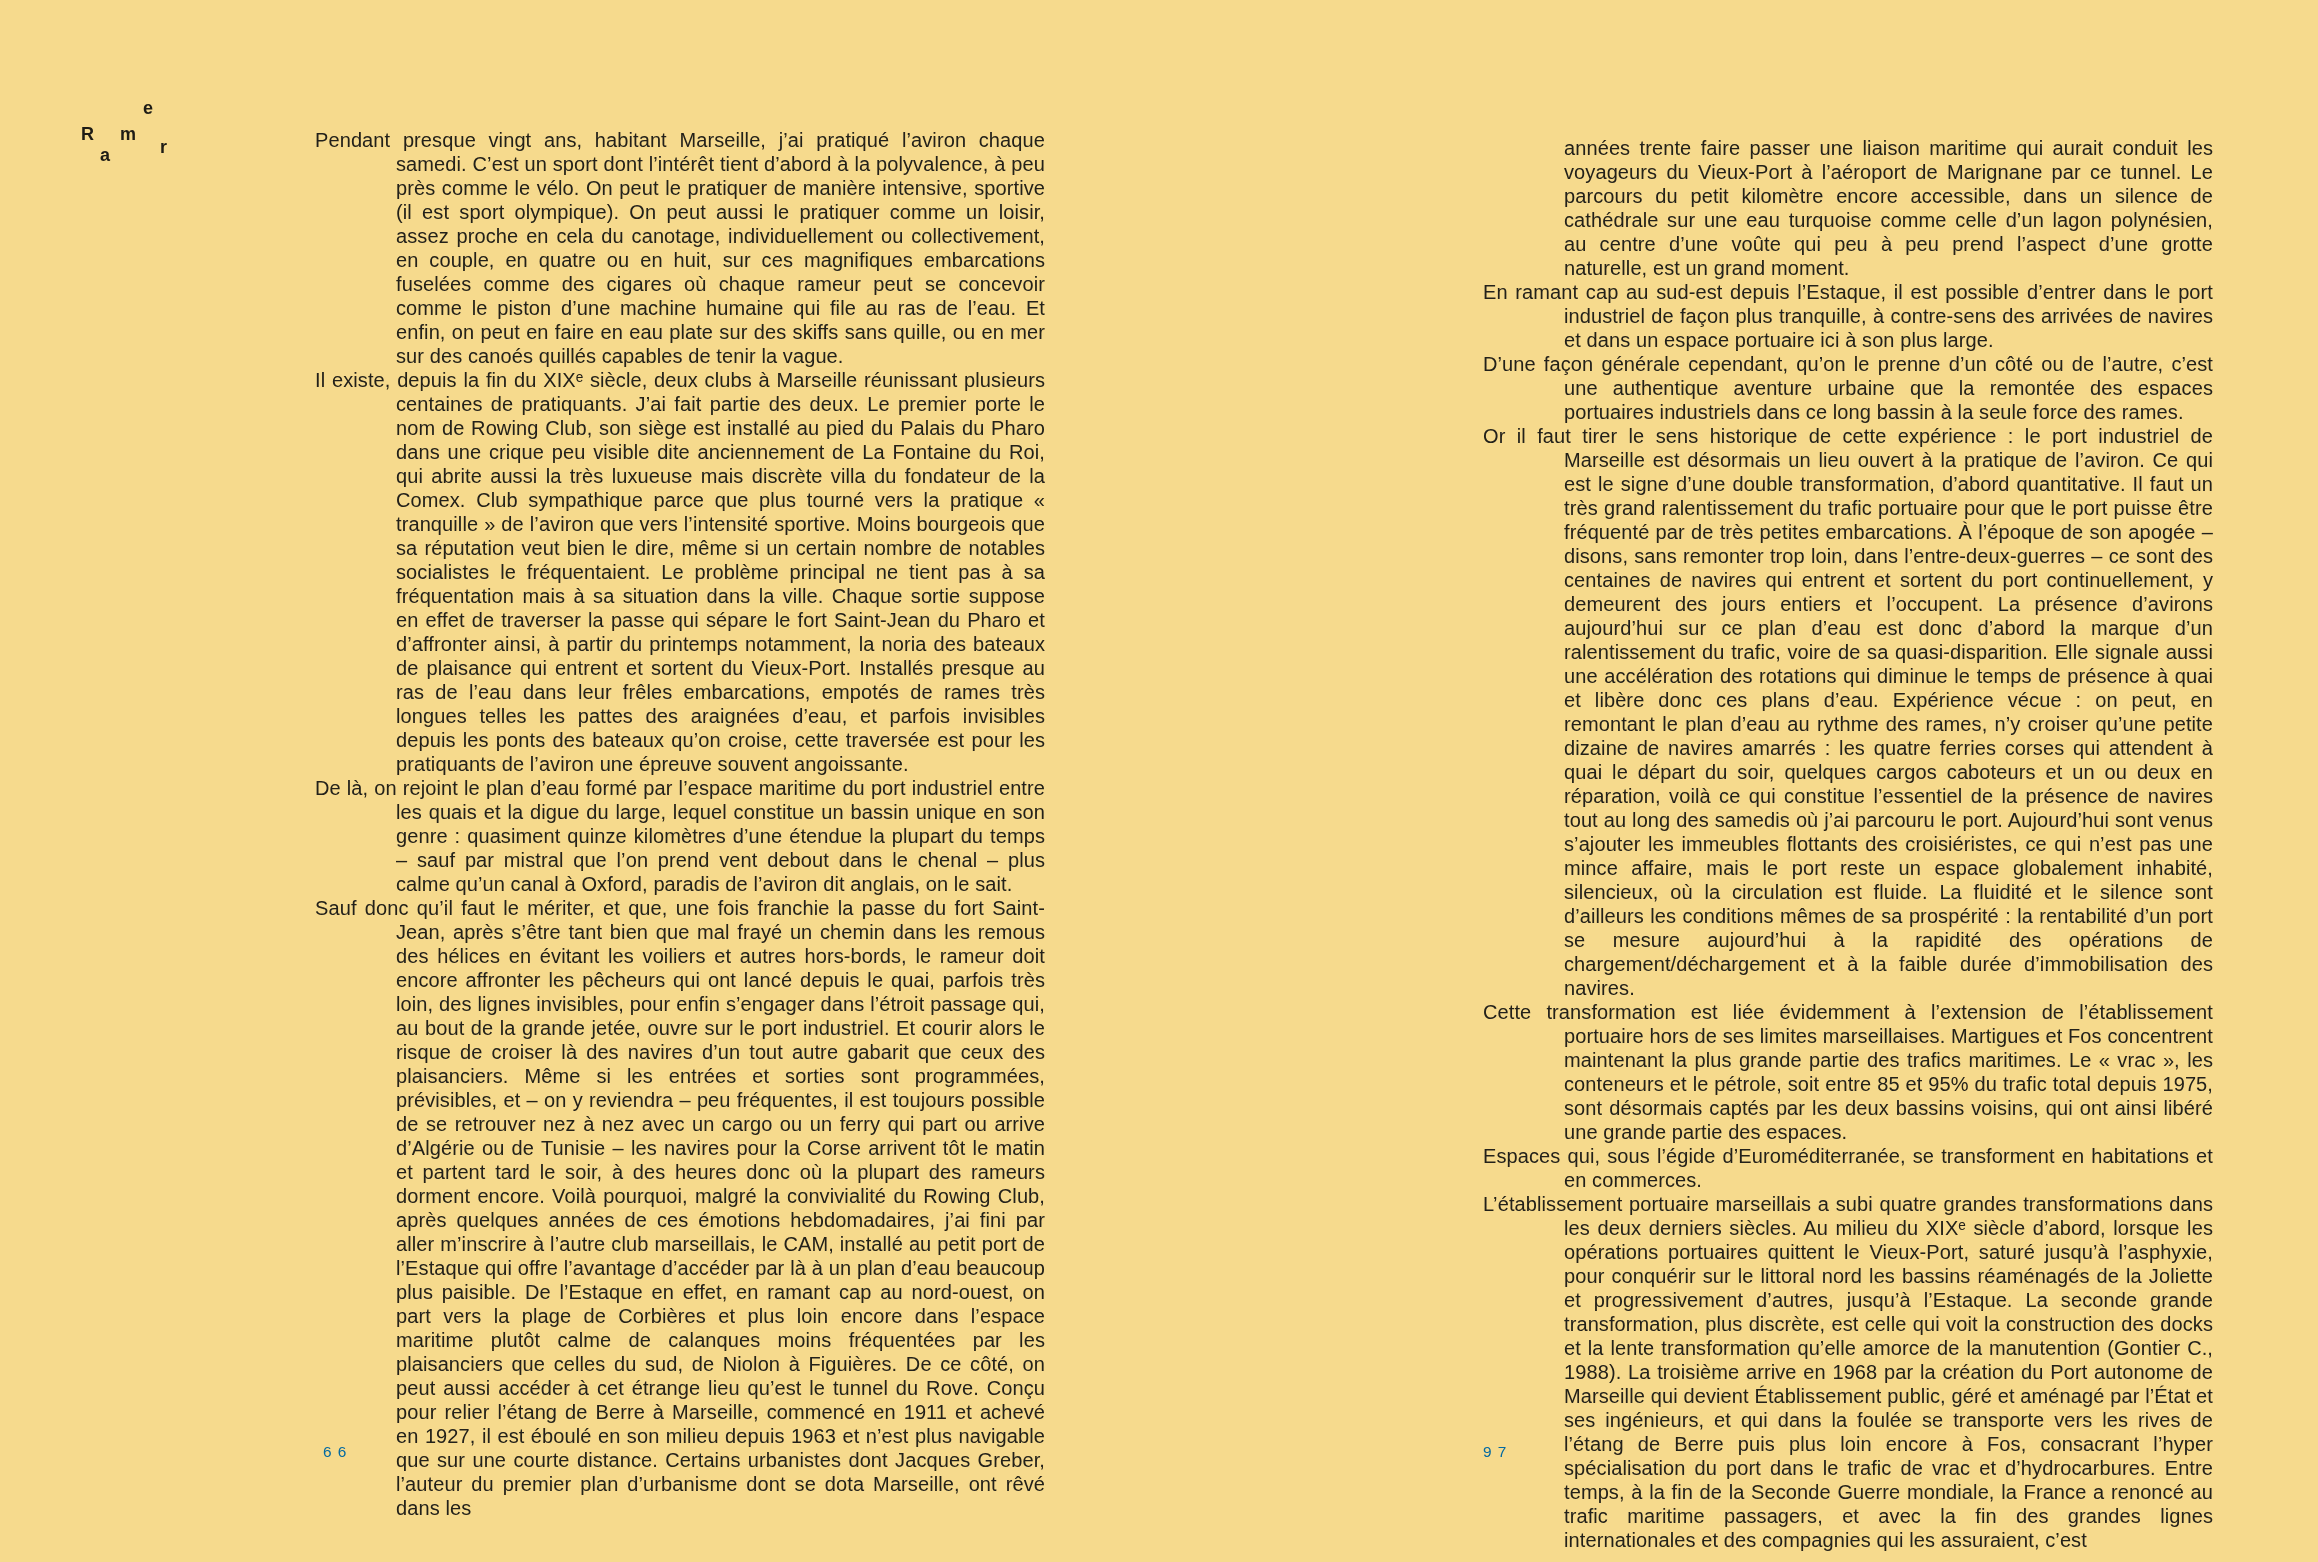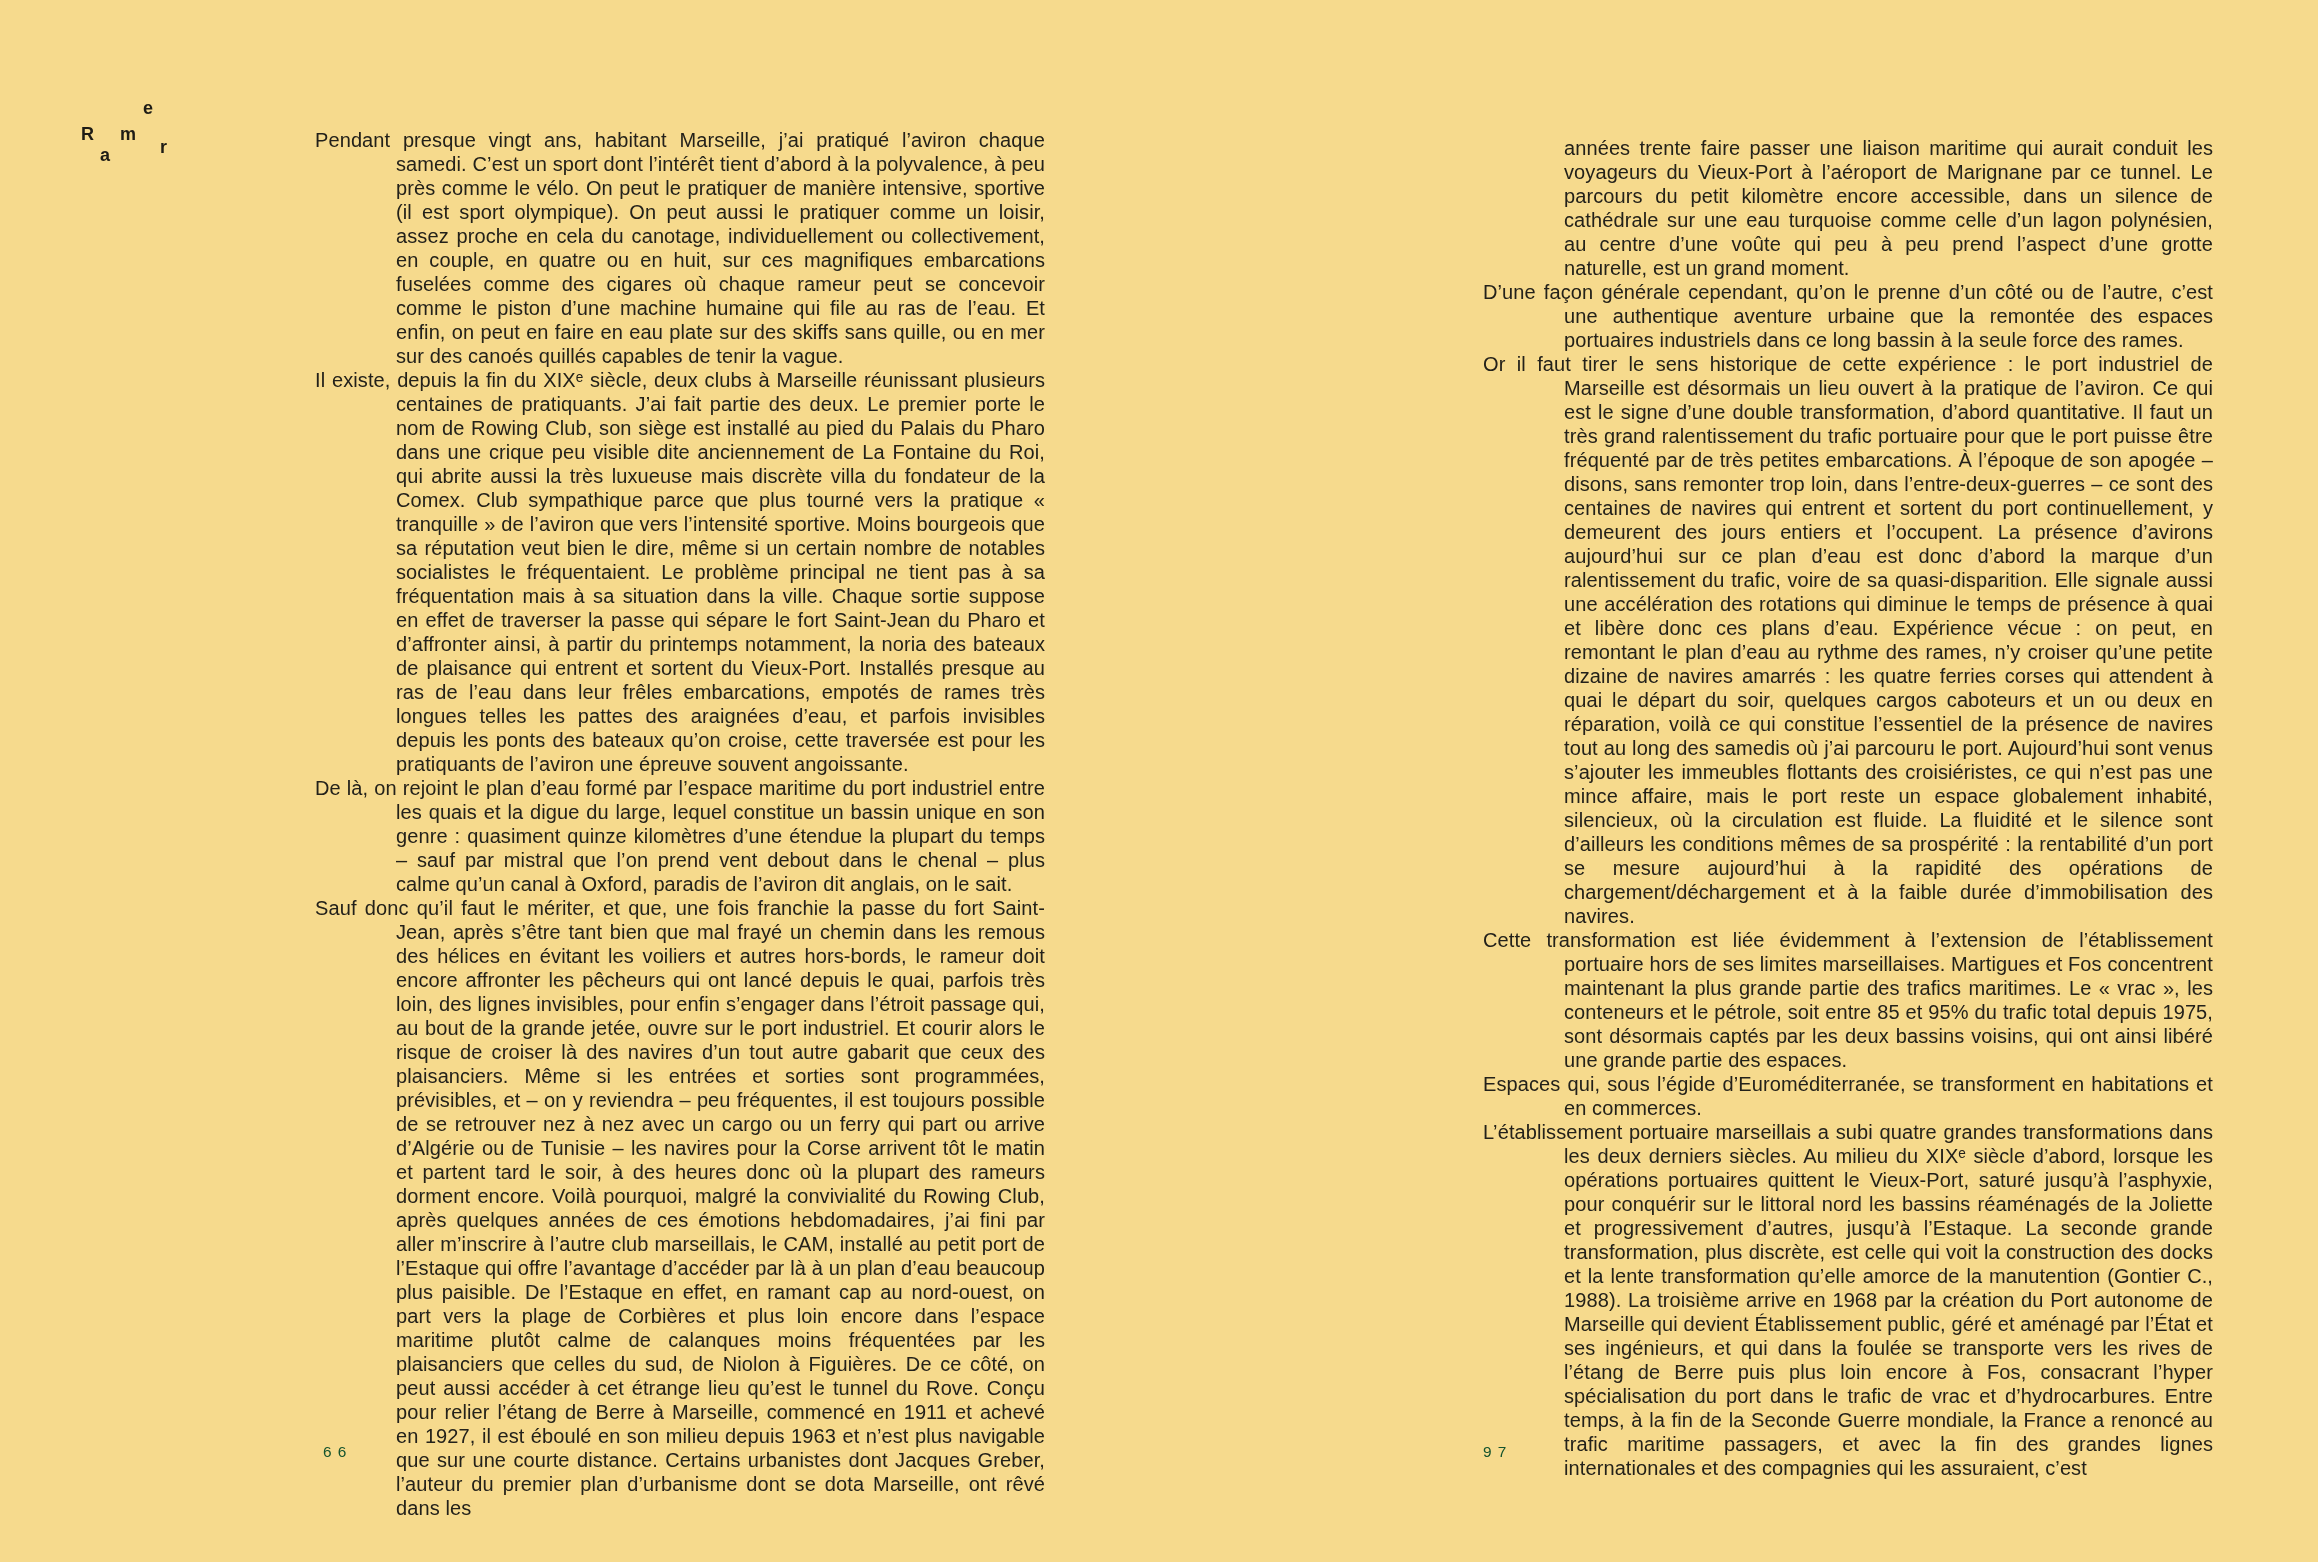--- a/index.html
+++ b/index.html
@@ -35,21 +35,21 @@
     letter-spacing: 0.1px;
     color: #23211a;
   }
   .para.hang { padding-left: 81px; text-indent: -81px; }
   .para.cont { padding-left: 81px; margin-top: 8px; }
   .page-number {
     position: absolute;
     top: 1443px;
     font-size: 15.4px;
     letter-spacing: 0.9px;
-    color: #14532d;
+    color: #0369a1;
   }
   .page-number.left  { left: 323px; }
   .page-number.right { left: 1483px; }
 </style>
 </head>
 <body>
 
 <div class="spread">
 
   <div class="title-letters">
@@ -62,20 +62,21 @@
 
   <div class="text-column left">
       <p class="para hang">Pendant presque vingt ans, habitant Marseille, j’ai pratiqué l’aviron chaque samedi. C’est un sport dont l’intérêt tient d’abord à la polyvalence, à peu près comme le vélo. On peut le pratiquer de manière intensive, sportive (il est sport olympique). On peut aussi le pratiquer comme un loisir, assez proche en cela du canotage, individuellement ou collectivement, en couple, en quatre ou en huit, sur ces magnifiques embarcations fuselées comme des cigares où chaque rameur peut se concevoir comme le piston d’une machine humaine qui file au ras de l’eau. Et enfin, on peut en faire en eau plate sur des skiffs sans quille, ou en mer sur des canoés quillés capables de tenir la vague.</p>
       <p class="para hang">Il existe, depuis la fin du XIXᵉ siècle, deux clubs à Marseille réunissant plusieurs centaines de pratiquants. J’ai fait partie des deux. Le premier porte le nom de Rowing Club, son siège est installé au pied du Palais du Pharo dans une crique peu visible dite anciennement de La Fontaine du Roi, qui abrite aussi la très luxueuse mais discrète villa du fondateur de la Comex. Club sympathique parce que plus tourné vers la pratique « tranquille » de l’aviron que vers l’intensité sportive. Moins bourgeois que sa réputation veut bien le dire, même si un certain nombre de notables socialistes le fréquentaient. Le problème principal ne tient pas à sa fréquentation mais à sa situation dans la ville. Chaque sortie suppose en effet de traverser la passe qui sépare le fort Saint-Jean du Pharo et d’affronter ainsi, à partir du printemps notamment, la noria des bateaux de plaisance qui entrent et sortent du Vieux-Port. Installés presque au ras de l’eau dans leur frêles embarcations, empotés de rames très longues telles les pattes des araignées d’eau, et parfois invisibles depuis les ponts des bateaux qu’on croise, cette traversée est pour les pratiquants de l’aviron une épreuve souvent angoissante.</p>
       <p class="para hang">De là, on rejoint le plan d’eau formé par l’espace maritime du port industriel entre les quais et la digue du large, lequel constitue un bassin unique en son genre : quasiment quinze kilomètres d’une étendue la plupart du temps – sauf par mistral que l’on prend vent debout dans le chenal – plus calme qu’un canal à Oxford, paradis de l’aviron dit anglais, on le sait.</p>
       <p class="para hang">Sauf donc qu’il faut le mériter, et que, une fois franchie la passe du fort Saint-Jean, après s’être tant bien que mal frayé un chemin dans les remous des hélices en évitant les voiliers et autres hors-bords, le rameur doit encore affronter les pêcheurs qui ont lancé depuis le quai, parfois très loin, des lignes invisibles, pour enfin s’engager dans l’étroit passage qui, au bout de la grande jetée, ouvre sur le port industriel. Et courir alors le risque de croiser là des navires d’un tout autre gabarit que ceux des plaisanciers. Même si les entrées et sorties sont programmées, prévisibles, et – on y reviendra – peu fréquentes, il est toujours possible de se retrouver nez à nez avec un cargo ou un ferry qui part ou arrive d’Algérie ou de Tunisie – les navires pour la Corse arrivent tôt le matin et partent tard le soir, à des heures donc où la plupart des rameurs dorment encore. Voilà pourquoi, malgré la convivialité du Rowing Club, après quelques années de ces émotions hebdomadaires, j’ai fini par aller m’inscrire à l’autre club marseillais, le CAM, installé au petit port de l’Estaque qui offre l’avantage d’accéder par là à un plan d’eau beaucoup plus paisible. De l’Estaque en effet, en ramant cap au nord-ouest, on part vers la plage de Corbières et plus loin encore dans l’espace maritime plutôt calme de calanques moins fréquentées par les plaisanciers que celles du sud, de Niolon à Figuières. De ce côté, on peut aussi accéder à cet étrange lieu qu’est le tunnel du Rove. Conçu pour relier l’étang de Berre à Marseille, commencé en 1911 et achevé en 1927, il est éboulé en son milieu depuis 1963 et n’est plus navigable que sur une courte distance. Certains urbanistes dont Jacques Greber, l’auteur du premier plan d’urbanisme dont se dota Marseille, ont rêvé dans les</p>
     </div>
 
   <div class="text-column right">
       <p class="para cont">années trente faire passer une liaison maritime qui aurait conduit les voyageurs du Vieux-Port à l’aéroport de Marignane par ce tunnel. Le parcours du petit kilomètre encore accessible, dans un silence de cathédrale sur une eau turquoise comme celle d’un lagon polynésien, au centre d’une voûte qui peu à peu prend l’aspect d’une grotte naturelle, est  un grand moment.</p>
+      <p class="para hang">En ramant cap au sud-est depuis l’Estaque, il est possible d’entrer dans le port industriel de façon plus tranquille, à contre-sens des arrivées de navires et dans un espace portuaire  ici à son plus large.</p>
       <p class="para hang">D’une façon générale cependant, qu’on le prenne d’un côté ou de l’autre, c’est une authentique  aventure urbaine que la remontée des espaces portuaires industriels dans ce long bassin à la seule force des rames.</p>
       <p class="para hang">Or il faut tirer le sens historique de cette expérience : le port industriel de Marseille est désormais un lieu ouvert à la pratique de l’aviron. Ce qui est le signe d’une double transformation, d’abord quantitative. Il faut un très grand ralentissement du trafic portuaire pour que le port puisse être fréquenté par de très petites embarcations. À l’époque de son apogée – disons, sans remonter trop loin, dans l’entre-deux-guerres – ce sont des centaines de navires qui entrent et sortent du port continuellement, y demeurent des jours entiers et l’occupent. La présence d’avirons aujourd’hui sur ce plan d’eau est donc d’abord la marque d’un ralentissement du trafic, voire de sa quasi-disparition. Elle signale aussi une accélération des rotations qui diminue le temps de présence à quai et libère donc ces plans d’eau. Expérience vécue : on peut, en remontant le plan d’eau au rythme des rames, n’y croiser qu’une petite dizaine de navires amarrés : les quatre ferries corses qui attendent à quai le départ du soir, quelques cargos caboteurs et un ou deux en réparation, voilà ce qui constitue l’essentiel de la présence de navires tout au long des samedis où j’ai parcouru le port. Aujourd’hui sont venus s’ajouter les immeubles flottants des croisiéristes, ce qui n’est pas une mince affaire, mais le port reste un espace globalement inhabité, silencieux, où la circulation est fluide. La fluidité et le silence sont d’ailleurs les conditions mêmes de sa prospérité : la rentabilité d’un port se mesure aujourd’hui à la rapidité des opérations de chargement/déchargement et à la faible durée d’immobilisation des navires.</p>
       <p class="para hang">Cette transformation est liée évidemment à l’extension de l’établissement portuaire hors de ses limites marseillaises. Martigues et Fos concentrent maintenant la plus grande partie des trafics maritimes. Le « vrac », les conteneurs et le pétrole, soit entre 85 et 95% du trafic total depuis 1975, sont désormais captés par les deux bassins voisins, qui ont ainsi libéré une grande partie des espaces.</p>
       <p class="para hang">Espaces qui, sous l’égide d’Euroméditerranée, se transforment en habitations et en commerces.</p>
       <p class="para hang">L’établissement portuaire marseillais a subi quatre grandes transformations dans les deux derniers siècles. Au milieu du XIXᵉ siècle d’abord, lorsque les opérations portuaires quittent le Vieux-Port, saturé jusqu’à l’asphyxie, pour conquérir sur le littoral nord les bassins réaménagés de la Joliette et progressivement d’autres, jusqu’à l’Estaque. La seconde grande transformation, plus discrète, est celle qui voit la construction des docks et la lente transformation qu’elle amorce de la manutention (Gontier C., 1988). La troisième arrive en 1968 par la création du Port autonome de Marseille qui devient Établissement public, géré et aménagé par l’État et ses ingénieurs, et qui dans la foulée se transporte vers les rives de l’étang de Berre puis plus loin encore à Fos, consacrant l’hyper spécialisation du port dans le trafic de vrac et d’hydrocarbures. Entre temps, à la fin de la Seconde Guerre mondiale, la France a renoncé au trafic maritime passagers, et avec la fin des grandes lignes internationales et des compagnies qui les assuraient, c’est</p>
     </div>
 
   <div class="page-number left">6 6</div>
 
   <div class="page-number right">9 7</div>

